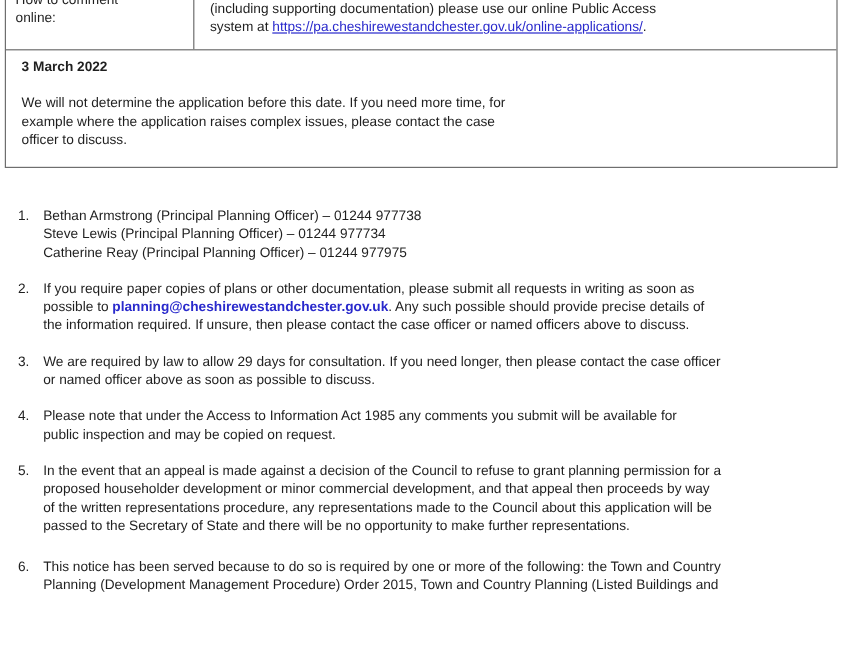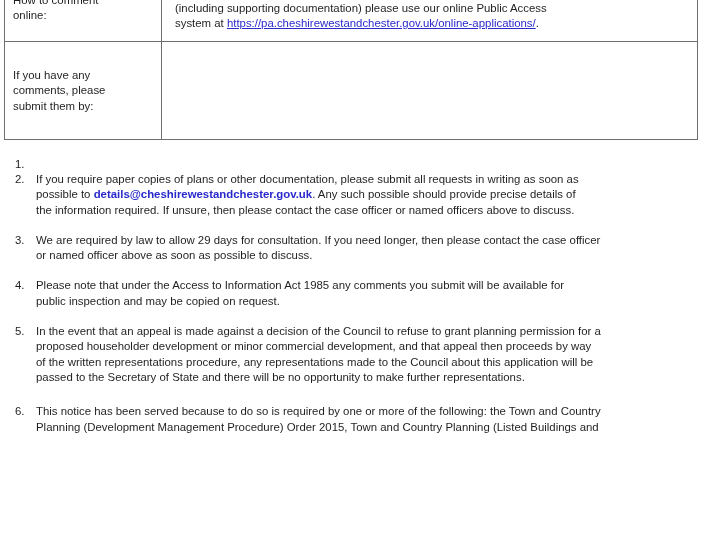--- a/index.html
+++ b/index.html
@@ -52,38 +52,42 @@
       <div class="cell-label">
         <span class="pre">How to comment
 online:</span>
       </div>
       <div class="cell-value">
         <span class="pre">(including supporting documentation) please use our online Public Access
 system at </span><a class="url-link">https://pa.cheshirewestandchester.gov.uk/online-applications/</a><span>.</span>
       </div>
     </div>
     <div class="t-row second">
-      <div class="cell-label">
-        <span class="pre">If you have any
-comments, please
-submit them by:</span>
+      <div class="cell-value">
+        <div class="date-line">3 March 2022</div>
+        <div class="deadline-note pre">We will not determine the application before this date. If you need more time, for
+example where the application raises complex issues, please contact the case
+officer to discuss.</div>
       </div>
     </div>
   </div>
 
   <div class="notes">
 
     <div class="note">
       <span class="note-num">1.</span>
+      <div class="officers pre">Bethan Armstrong (Principal Planning Officer) – 01244 977738
+Steve Lewis (Principal Planning Officer) – 01244 977734
+Catherine Reay (Principal Planning Officer) – 01244 977975</div>
     </div>
 
     <div class="note">
       <span class="note-num">2.</span>
       <div class="pre"><span>If you require paper copies of plans or other documentation, please submit all requests in writing as soon as
-possible to </span><a class="email-link">details@cheshirewestandchester.gov.uk</a><span>. Any such possible should provide precise details of
+possible to </span><a class="email-link">planning@cheshirewestandchester.gov.uk</a><span>. Any such possible should provide precise details of
 the information required. If unsure, then please contact the case officer or named officers above to discuss.</span></div>
     </div>
 
     <div class="note">
       <span class="note-num">3.</span>
       <div class="pre">We are required by law to allow 29 days for consultation. If you need longer, then please contact the case officer
 or named officer above as soon as possible to discuss.</div>
     </div>
 
     <div class="note">

